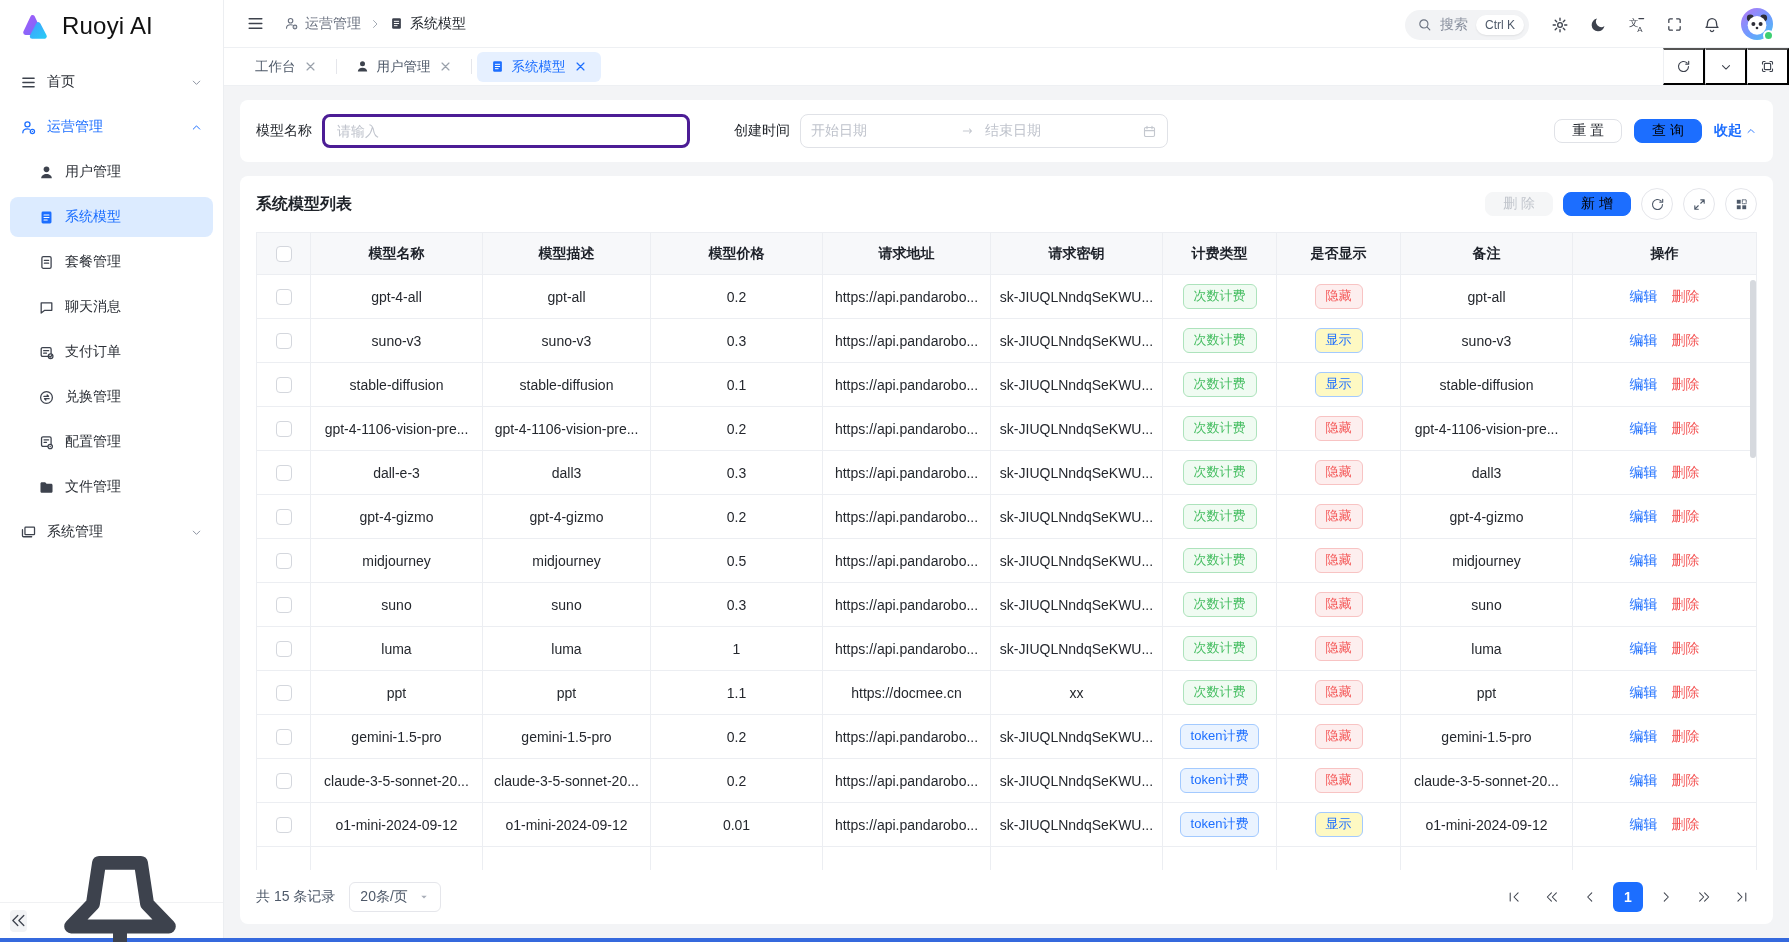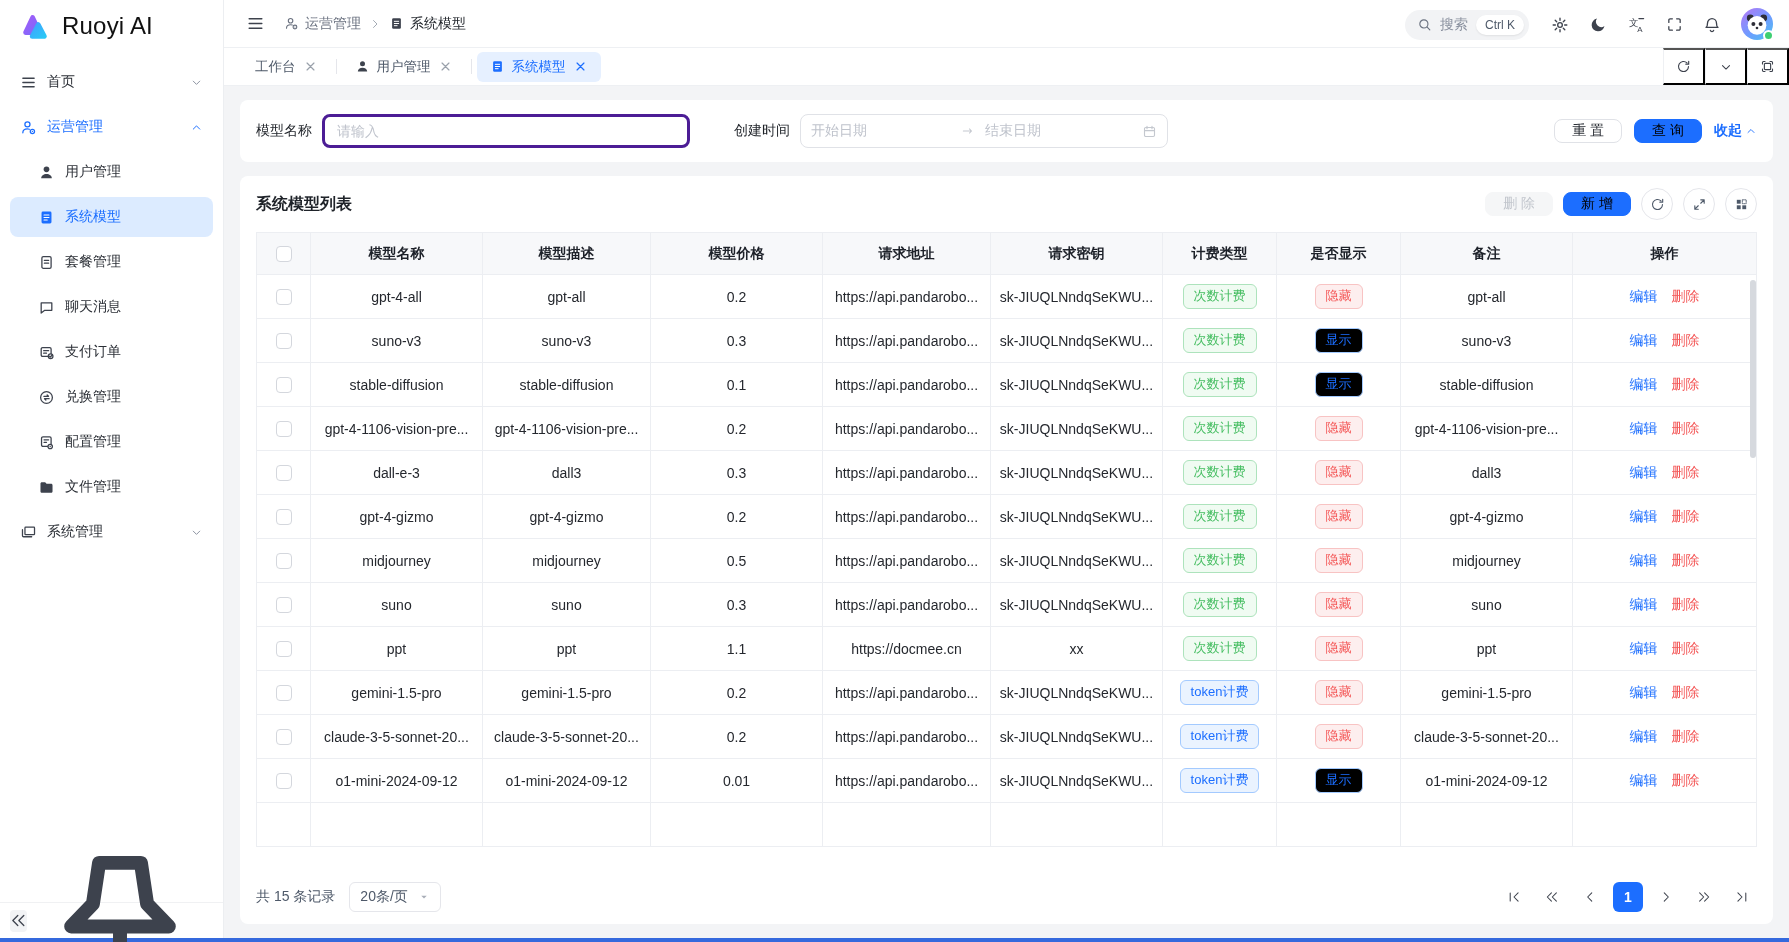--- a/index.html
+++ b/index.html
@@ -101,21 +101,21 @@
   table { width:100%; border-collapse:collapse; table-layout:fixed; }
   th, td { border:1px solid #eceef2; text-align:center; overflow:hidden; white-space:nowrap; }
   th { background:#f7f8fa; height:42px; font-size:14px; font-weight:600; color:#1d2129; }
   td { height:44px; font-size:14px; color:#25282e; }
   .cb { display:inline-block; width:16px; height:16px; border:1px solid #d4d7dd; border-radius:4px;
     background:#fff; vertical-align:middle; cursor:pointer; }
   .badge { display:inline-block; padding:3px 10px; border-radius:6px; font-size:13px; line-height:1.3; border:1px solid; }
   .badge.count { color:#44bd60; background:#f0fbf2; border-color:#ade3bc; }
   .badge.token { color:#1c6eff; background:#eaf3ff; border-color:#a3caff; }
   .badge.hidden { color:#f45858; background:#fdeeee; border-color:#f8c3c3; cursor:pointer; }
-  .badge.shown  { color:#1c6eff; background:#000000; border-color:#a3caff; cursor:pointer; }
+  .badge.shown  { color:#1c6eff; background:#fef9c3; border-color:#a3caff; cursor:pointer; }
   .lnk { font-size:14px; cursor:pointer; margin:0 7px; text-decoration:none; }
   .lnk.edit { color:#1c6eff; }
   .lnk.del { color:#f45858; }
   .vthumb { position:absolute; top:48px; right:1px; width:6px; height:178px; border-radius:3px; background:#d6d9de; }
 
   .table-footer { height:54px; display:flex; align-items:center; flex:0 0 auto; }
   .total-text { color:#4e5969; }
   .page-size { margin-left:14px; height:30px; border:1px solid #e5e6eb; border-radius:6px; padding:0 10px;
     display:flex; align-items:center; gap:10px; color:#4e5969; cursor:pointer; }
   .page-size .ic { width:12px; height:12px; color:#a9aeb8; }
@@ -663,20 +663,34 @@
                 <tr>
     <td><span class="cb"></span></td>
     <td>suno</td>
     <td>suno</td>
     <td>0.3</td>
     <td>https://api.pandarobo...</td>
     <td>sk-JIUQLNndqSeKWU...</td>
     <td><span class="badge count">次数计费</span></td>
     <td><span class="badge hidden">隐藏</span></td>
     <td>suno</td>
+    <td>
+      <a class="lnk edit">编辑</a><a class="lnk del">删除</a>
+    </td>
+  </tr>
+                <tr>
+    <td><span class="cb"></span></td>
+    <td>luma</td>
+    <td>luma</td>
+    <td>1</td>
+    <td>https://api.pandarobo...</td>
+    <td>sk-JIUQLNndqSeKWU...</td>
+    <td><span class="badge count">次数计费</span></td>
+    <td><span class="badge hidden">隐藏</span></td>
+    <td>luma</td>
     <td>
       <a class="lnk edit">编辑</a><a class="lnk del">删除</a>
     </td>
   </tr>
                 <tr>
     <td><span class="cb"></span></td>
     <td>ppt</td>
     <td>ppt</td>
     <td>1.1</td>
     <td>https://docmee.cn</td>

